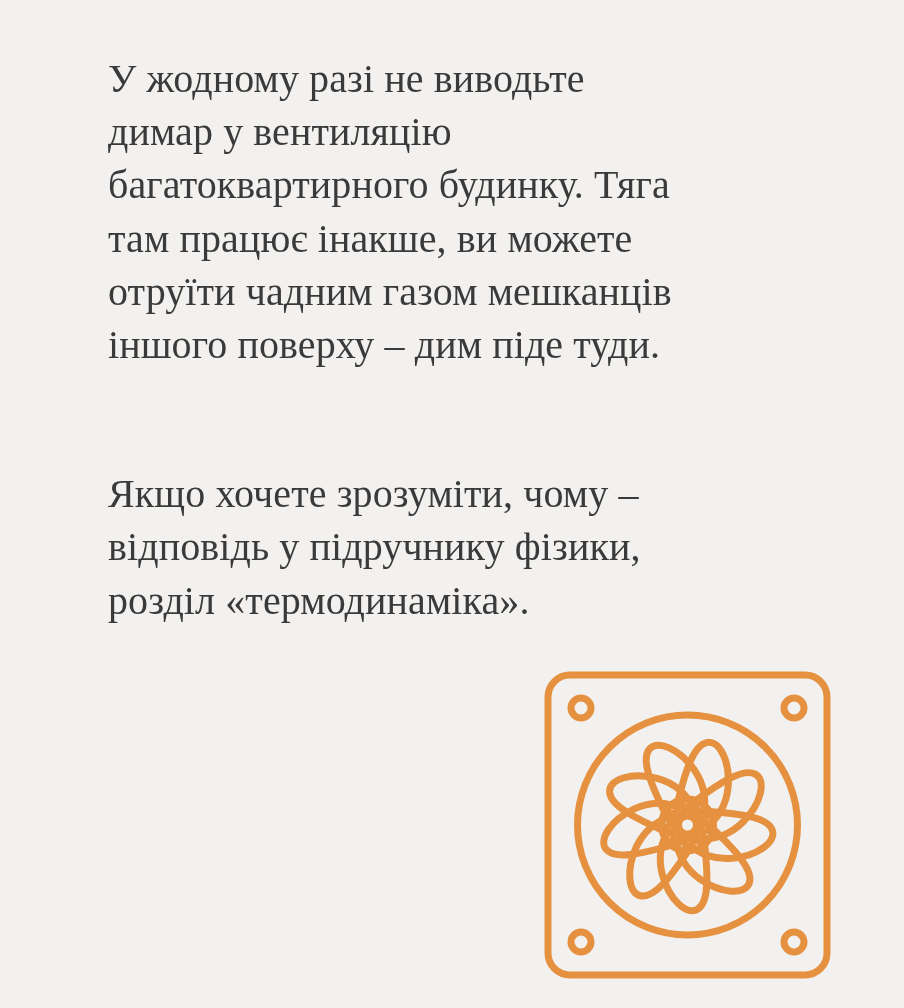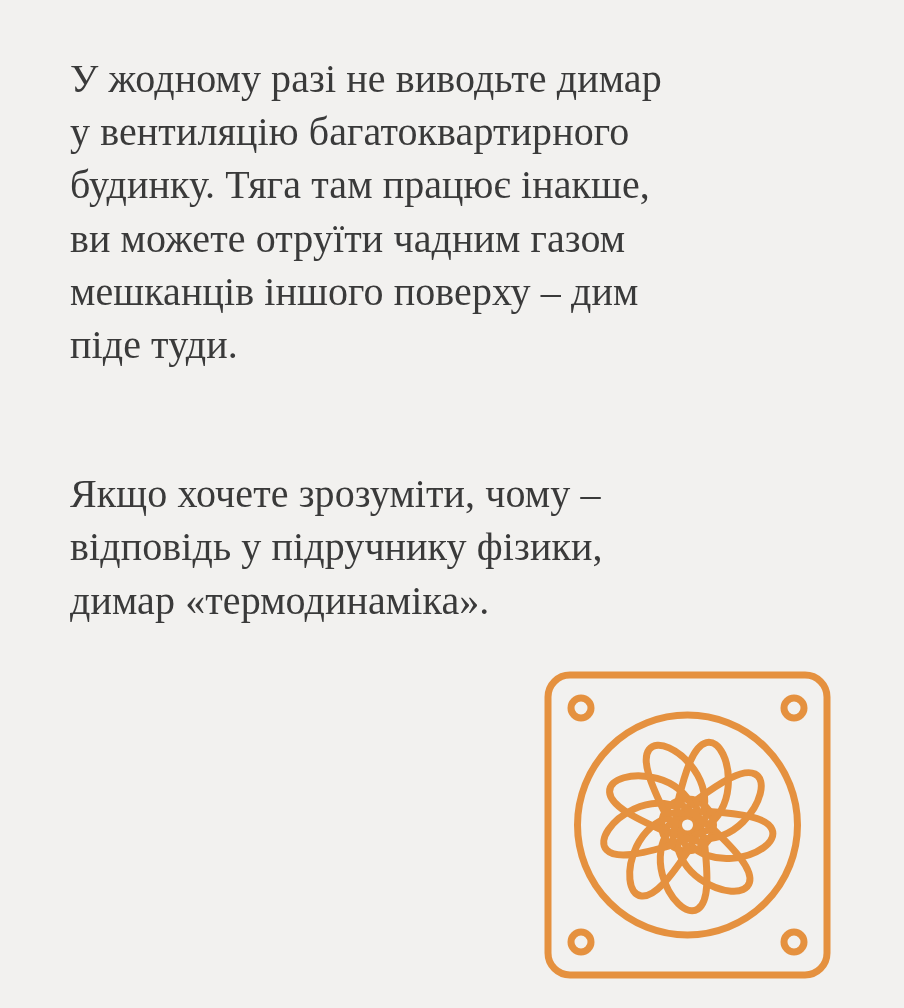--- a/index.html
+++ b/index.html
@@ -13,21 +13,21 @@
     font-family: "Liberation Serif", serif;
     color: #3b3b3b;
     overflow: hidden;
     position: relative;
   }
   .page {
     position: relative;
     width: 724px;
     height: 1008px;
     box-sizing: border-box;
-    padding: 52px 36px 0 70px;
+    padding: 52px 36px 0 108px;
   }
   .para {
     font-family: "Liberation Serif", serif;
     font-size: 40px;
     line-height: 1.33;
     letter-spacing: 0.1px;
     color: #3a3a3a;
     max-width: 810px;
     white-space: pre-line;
   }
@@ -50,21 +50,21 @@
     height: 310px;
   }
 </style>
 </head>
 <body>
 
 <div class="page">
 
   <p class="para para-1">У жодному разі не виводьте димар у вентиляцію багатоквартирного будинку. Тяга там працює інакше, ви можете отруїти чадним газом мешканців іншого поверху – дим піде туди.</p>
 
-  <p class="para para-2">Якщо хочете зрозуміти, чому – відповідь у підручнику фізики, димар «термодинаміка».</p>
+  <p class="para para-2">Якщо хочете зрозуміти, чому – відповідь у підручнику фізики, розділ «термодинаміка».</p>
 
   <div class="fan-wrap">
     <svg viewBox="0 0 289 310" xmlns="http://www.w3.org/2000/svg" fill="none" stroke="#e5913f" stroke-width="7" stroke-linecap="round" stroke-linejoin="round">
 
       <rect x="5" y="5" width="279" height="300" rx="22" ry="22"></rect>
 
       <circle cx="38" cy="38" r="10"></circle>
       <circle cx="251" cy="38" r="10"></circle>
       <circle cx="38" cy="272" r="10"></circle>
       <circle cx="251" cy="272" r="10"></circle>

